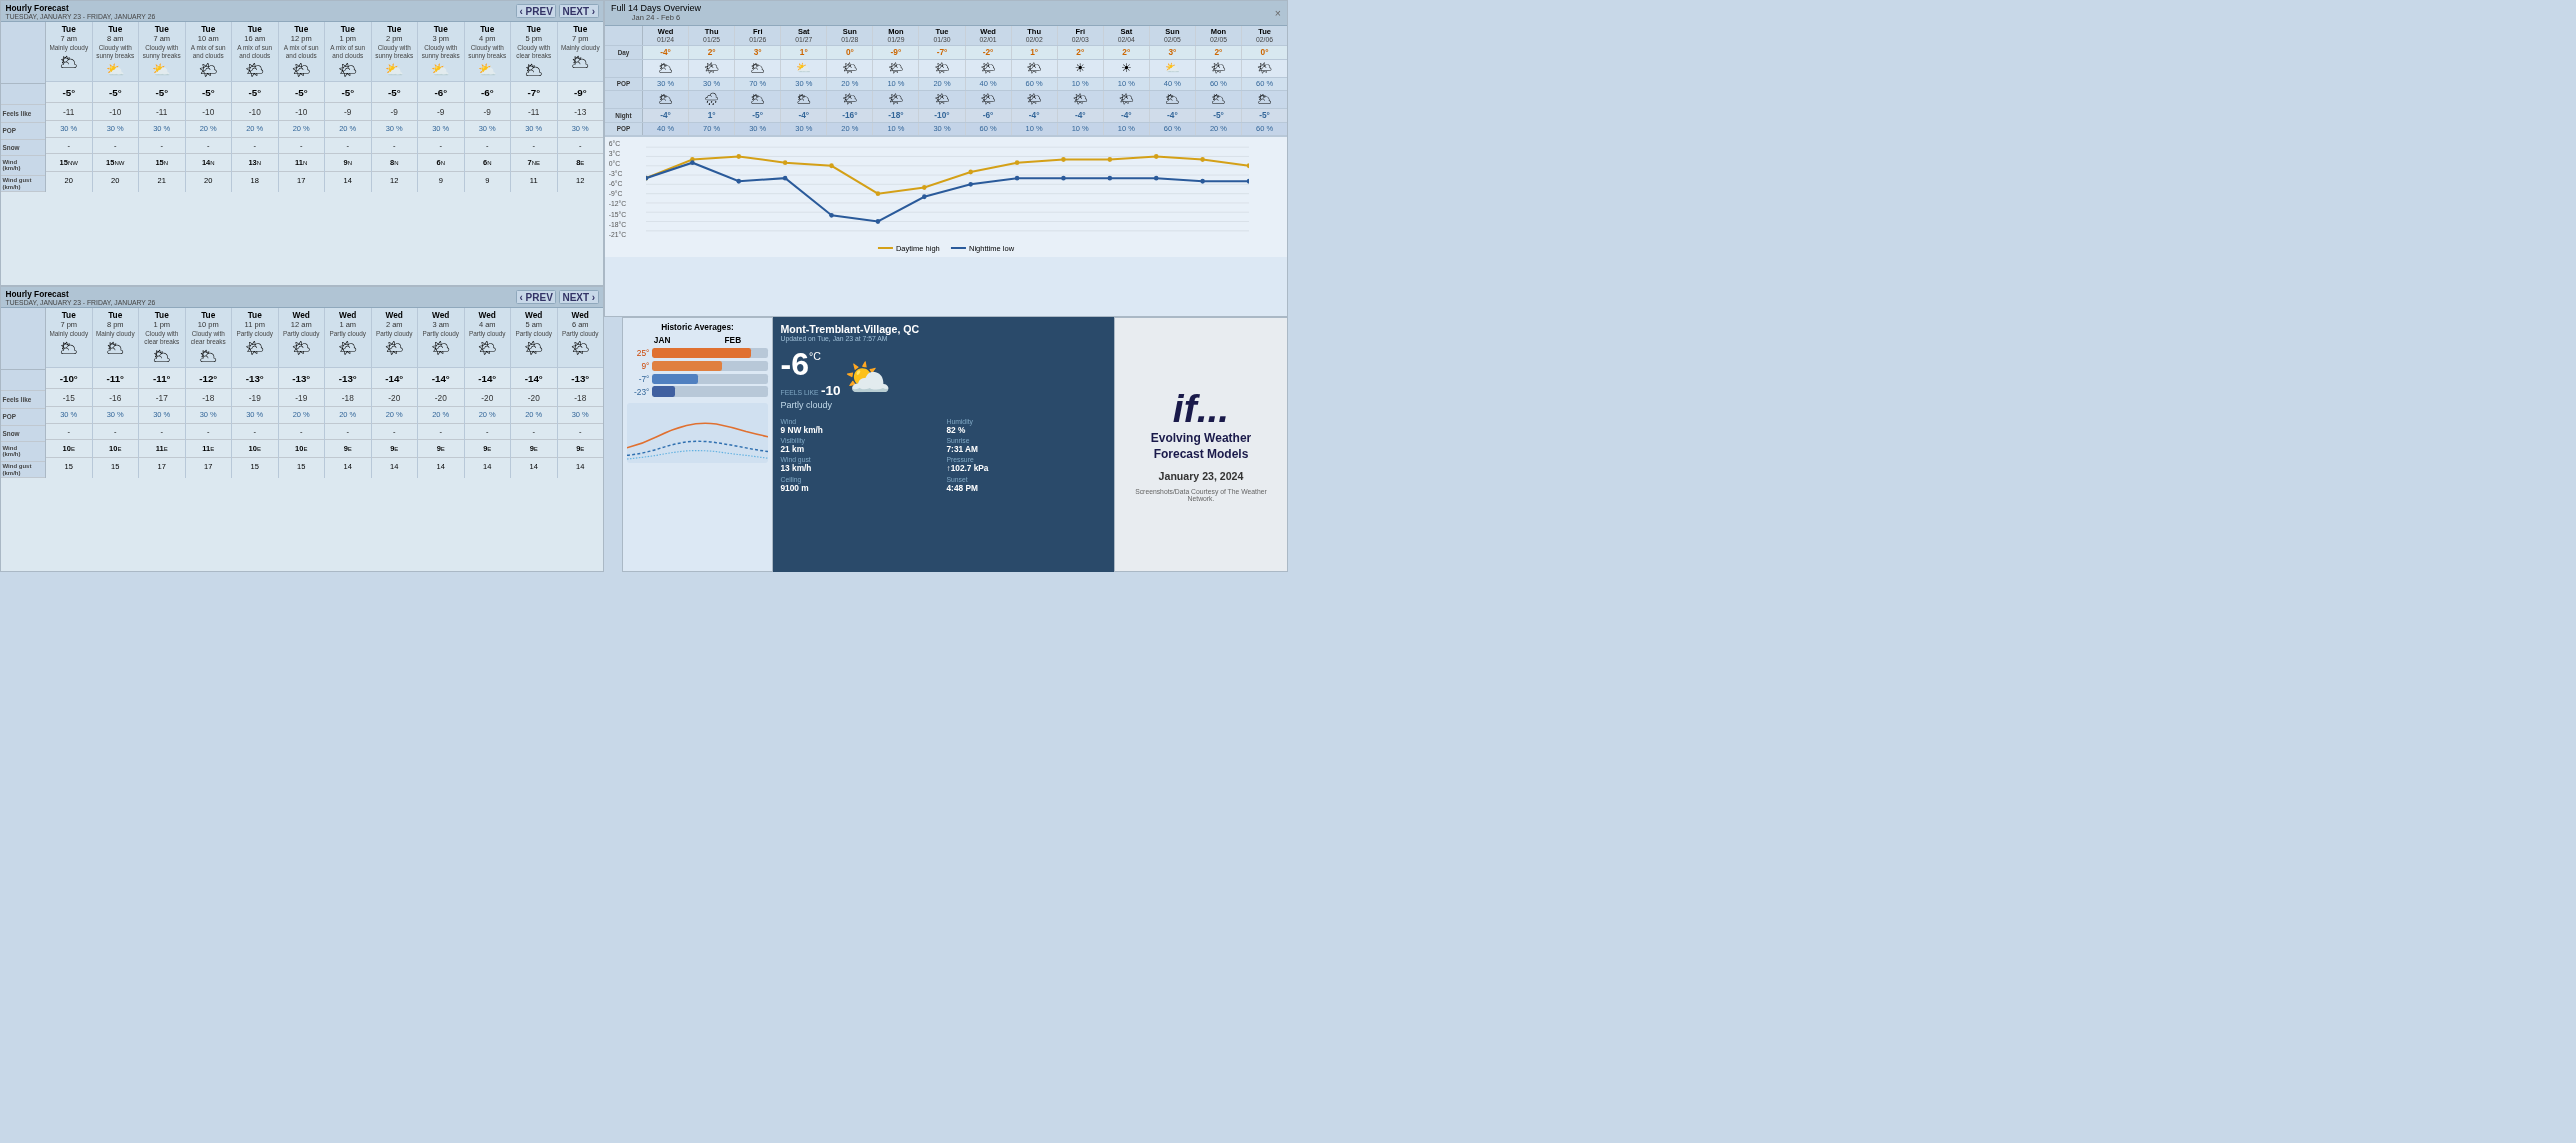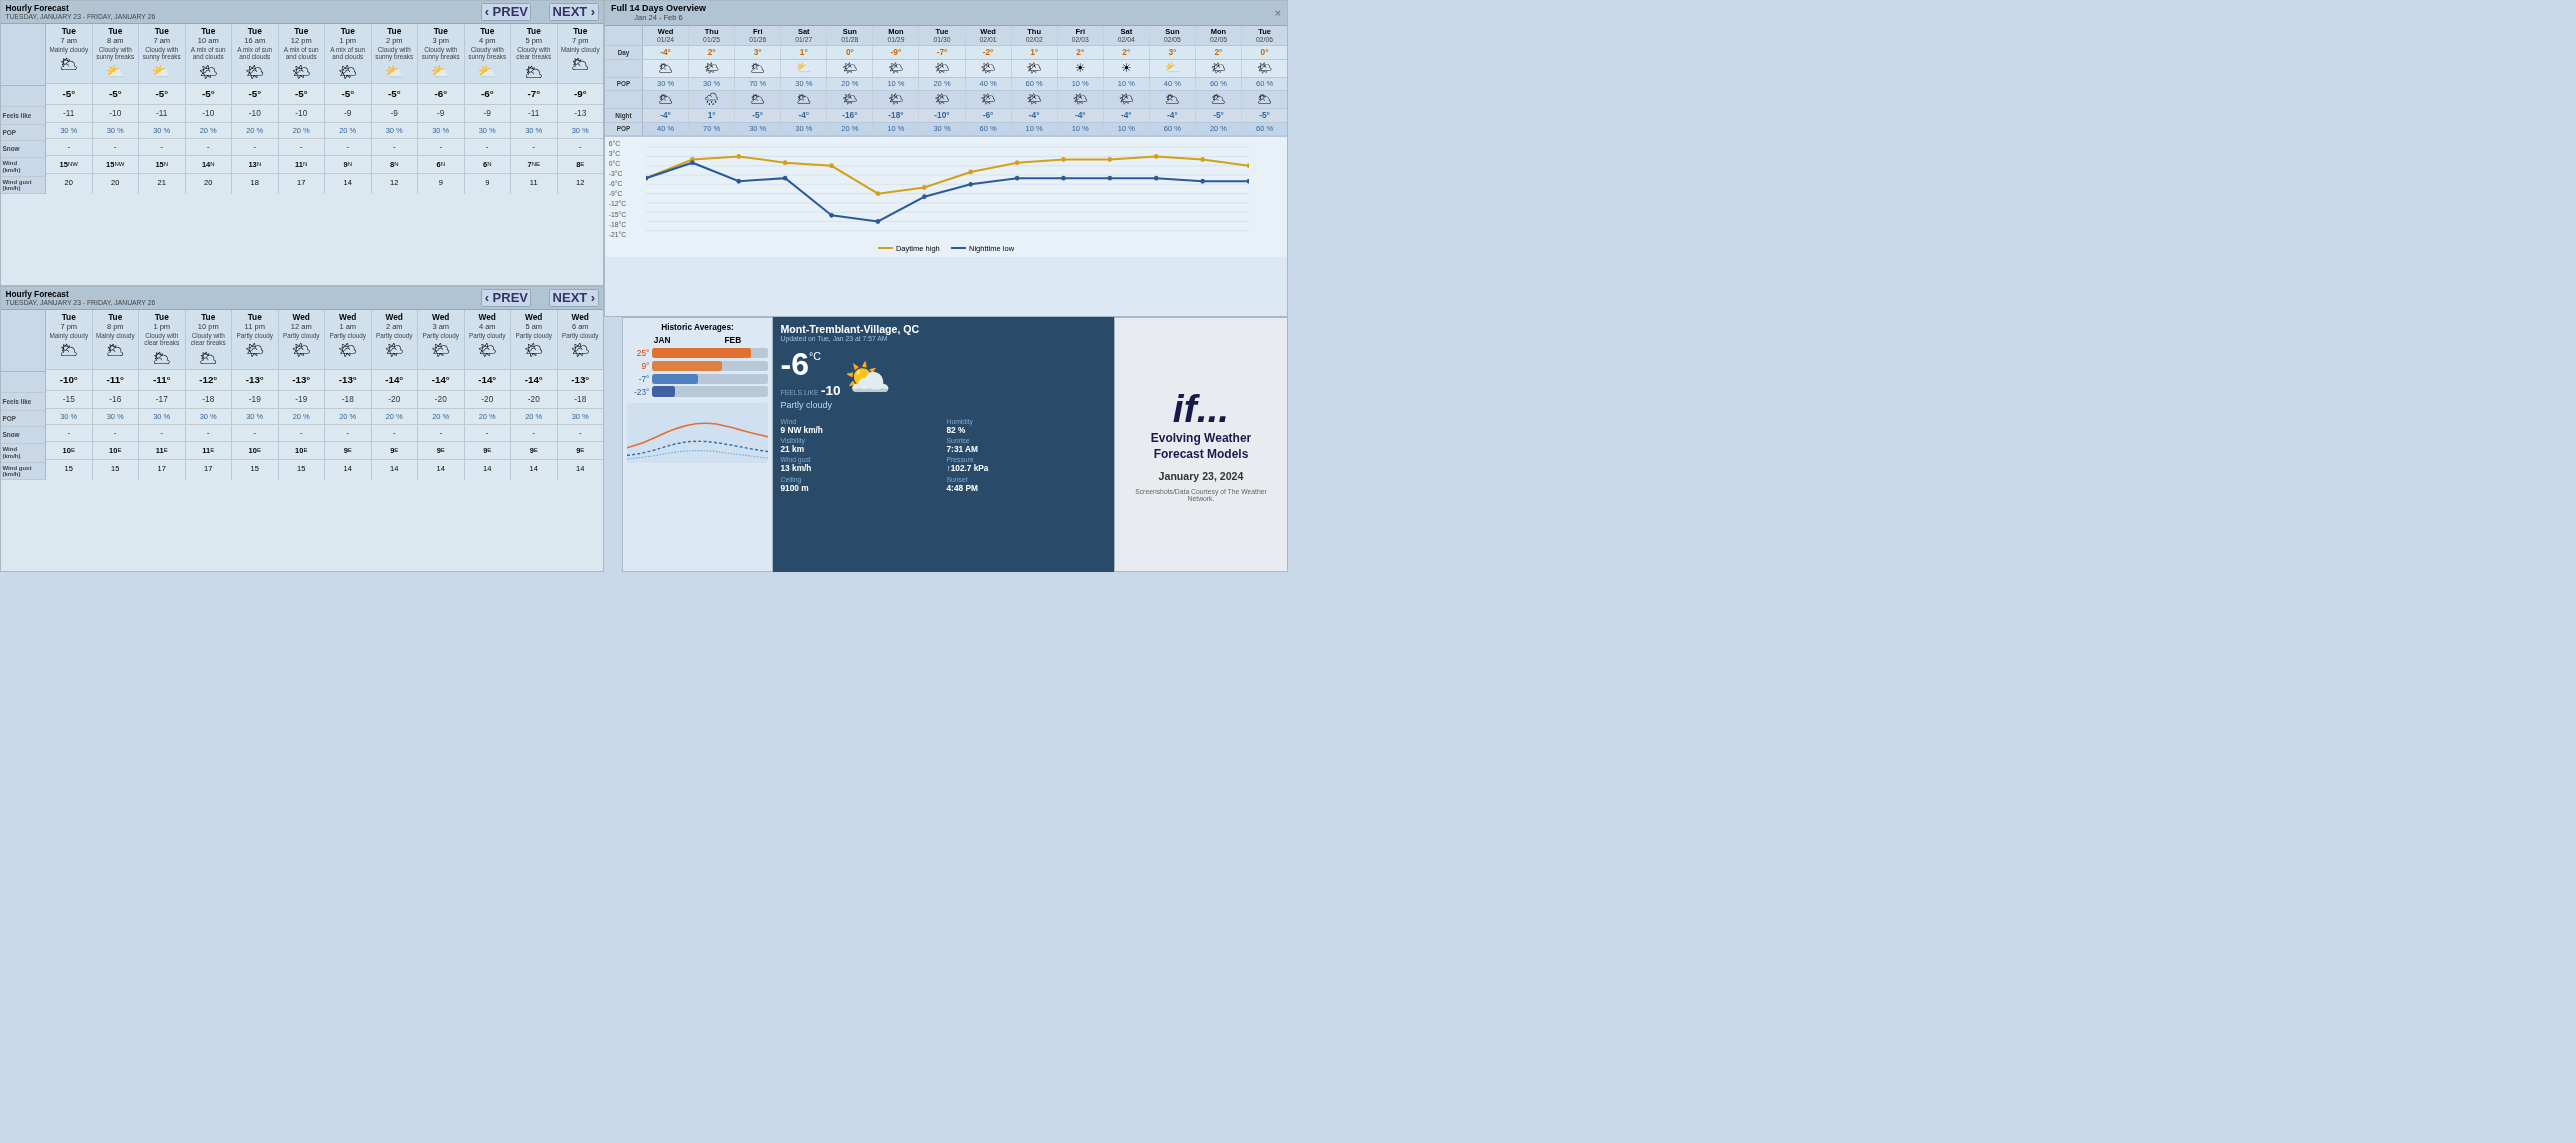--- a/index.html
+++ b/index.html
@@ -39,22 +39,22 @@
     .hourly-title {
       font-weight: bold;
       font-size: 8.3px;
     }
     .hourly-subtitle {
       font-size: 6.8px;
       color: #444;
     }
     .nav-btns {
       display: flex;
-      gap: 18px;
-      font-size: 13px;
+      gap: 3px;
+      font-size: 10px;
       border-radius: 6px;
     }
     .nav-btn {
       cursor: pointer;
       color: #336;
       font-weight: bold;
       padding: 0.8px 2.3px;
       background: #c8d8e8;
       border: 0.8px solid #8fa8bc;
       border-radius: 1.5px;
@@ -193,21 +193,21 @@
       position: relative;
     }
     .overview-header {
       background: #b0c4d4;
       padding: 2.3px 6px;
       display: flex;
       justify-content: space-between;
       align-items: center;
       border-bottom: 0.8px solid #8fa8bc;
     }
-    .overview-title { font-weight: bold; font-size: 9px; }
+    .overview-title { font-weight: normal; font-size: 9px; }
     .overview-dates { font-size: 7.5px; color: #444; text-align: center; }
     .close-btn { cursor: pointer; font-size: 10.6px; color: #666; }
     .overview-row {
       display: flex;
       border-bottom: 0.8px solid #b8c8d8;
     }
     .overview-row-label {
       width: 38px;
       background: #c8d8e8;
       border-right: 0.8px solid #aab8c5;

